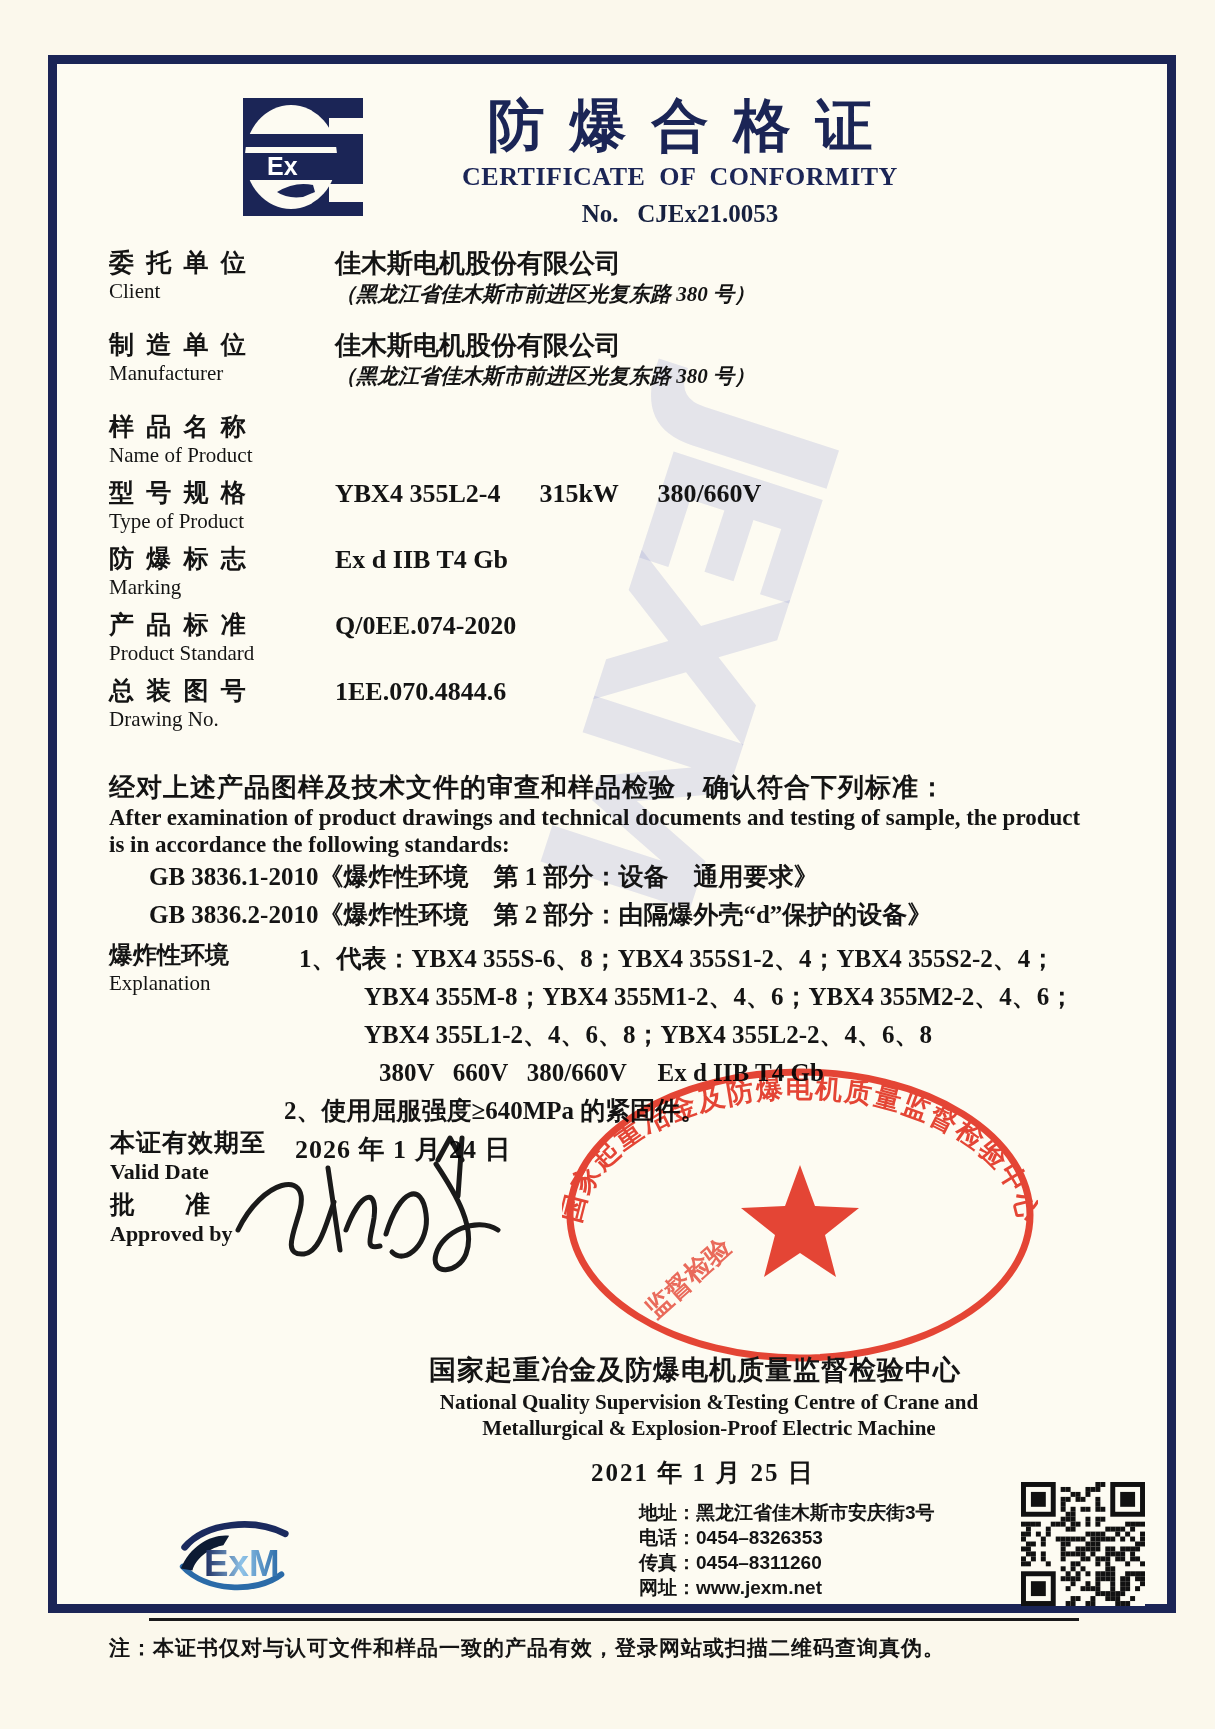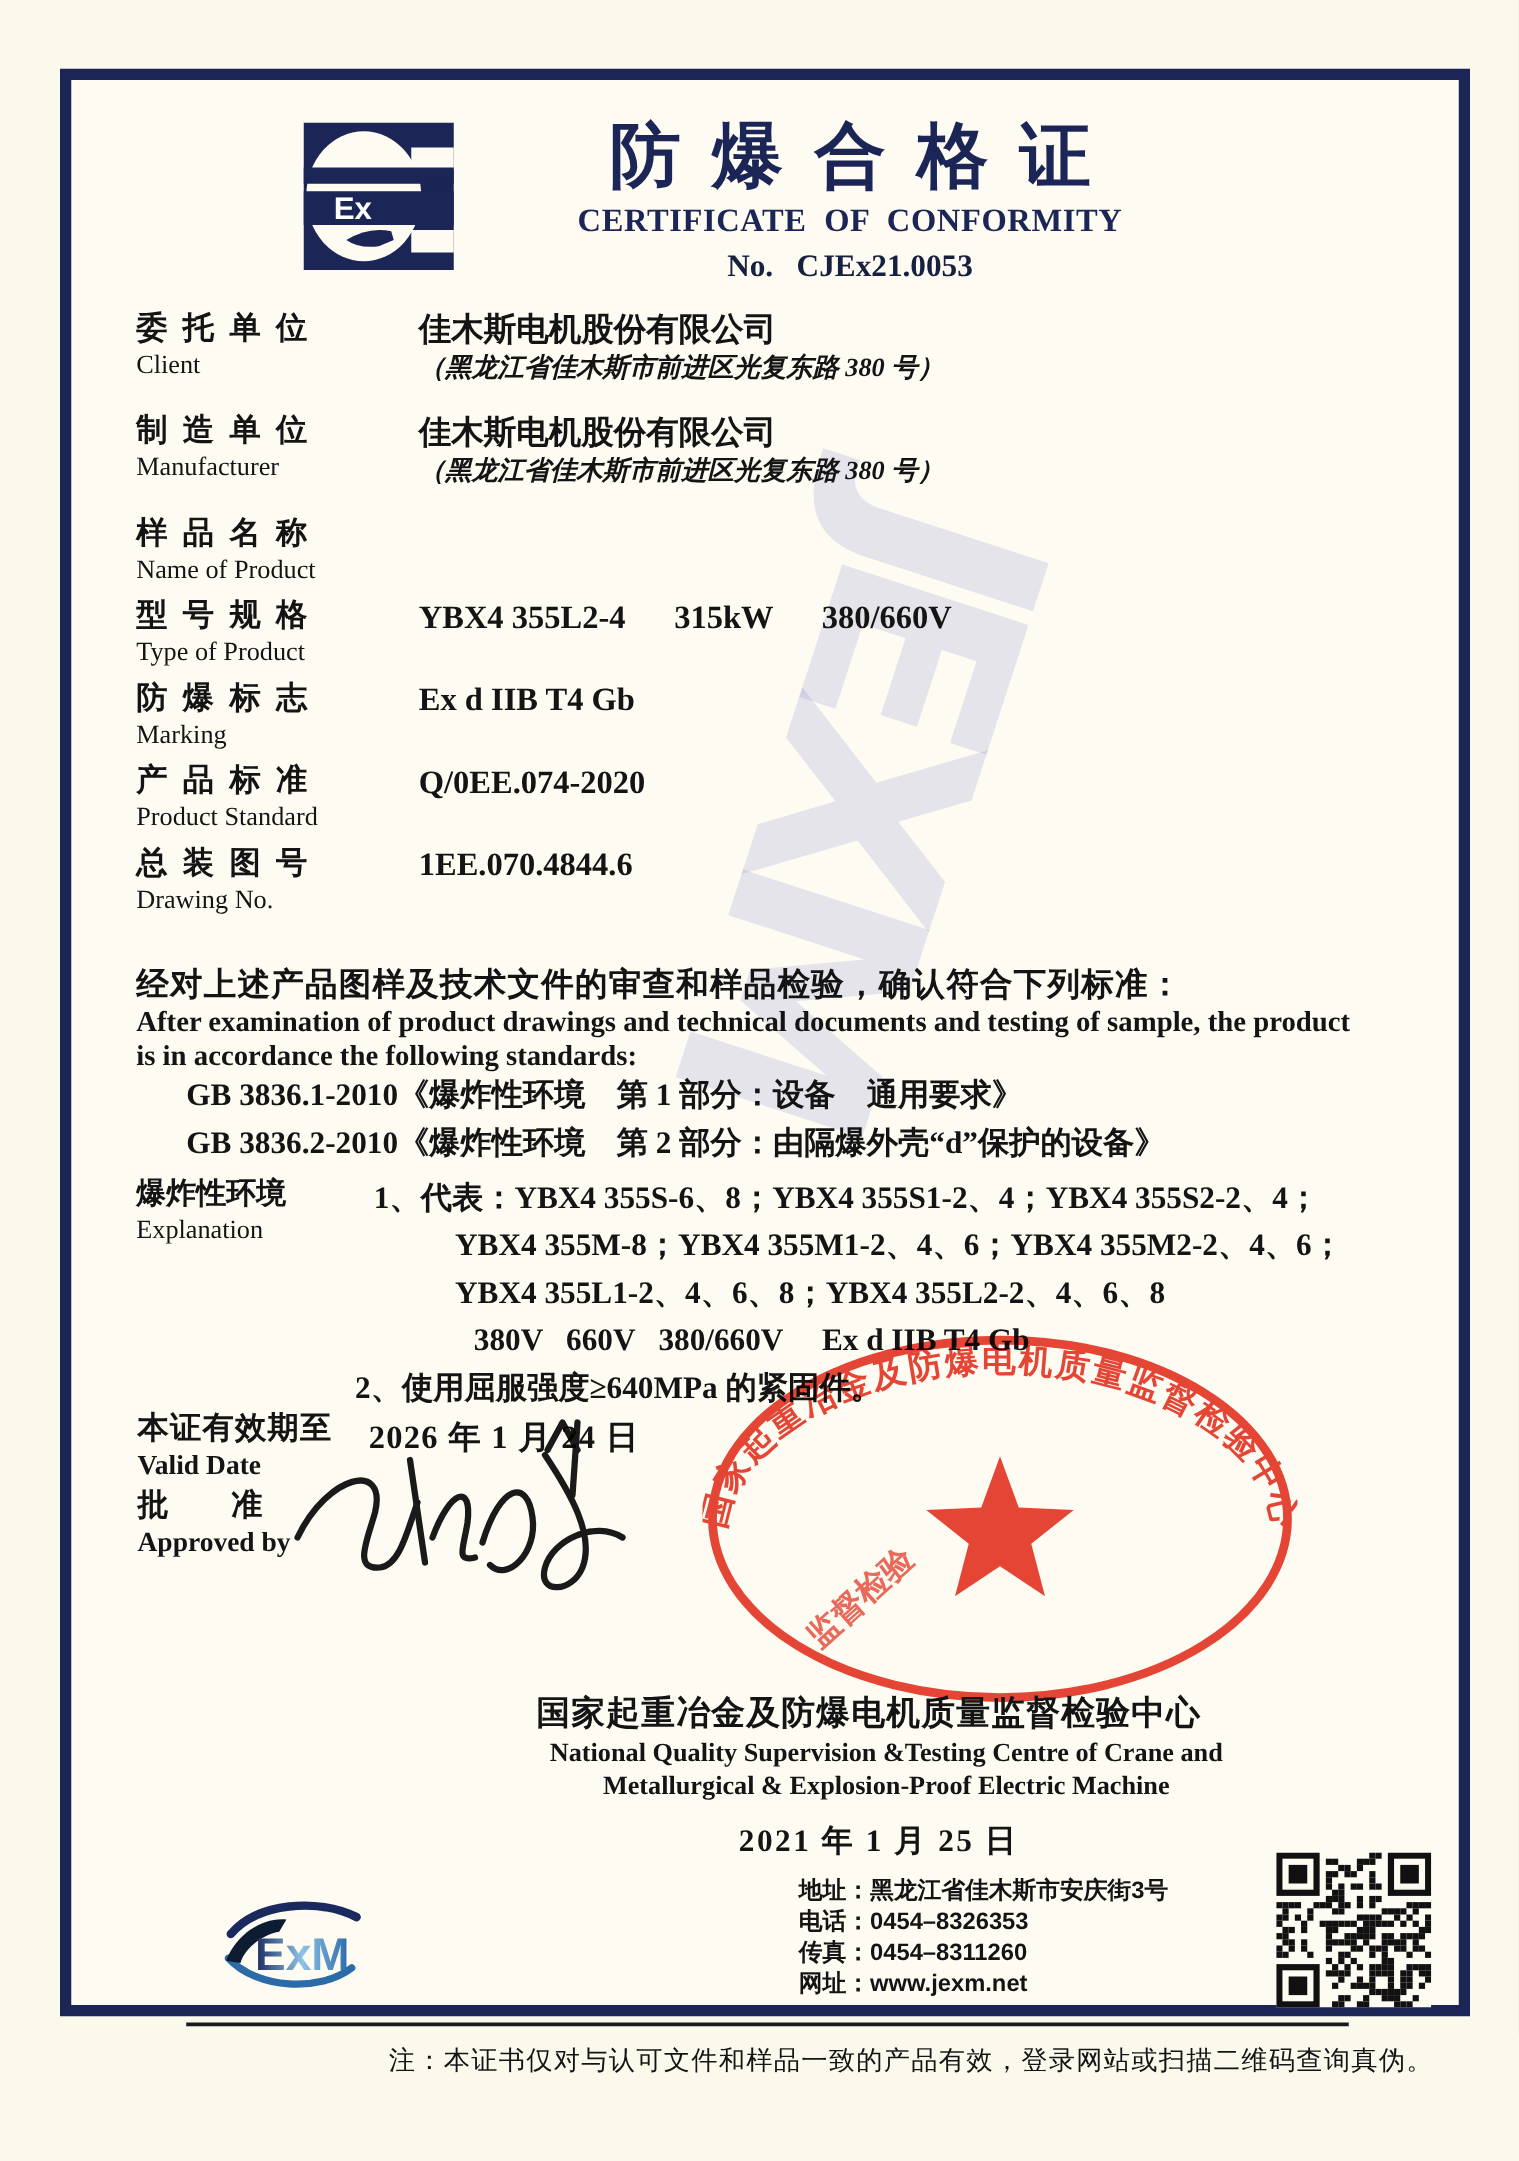--- a/index.html
+++ b/index.html
@@ -53,22 +53,22 @@
   .cname{font-size:27px;font-weight:bold;letter-spacing:1px;white-space:nowrap;}
   .cen{width:560px;text-align:center;font-size:21px;font-weight:bold;white-space:nowrap;}
   .cdate{font-size:25px;font-weight:bold;letter-spacing:2px;white-space:nowrap;}
   .contact{font-family:"Liberation Sans","DejaVu Sans",sans-serif;font-weight:bold;font-size:19px;line-height:25px;white-space:nowrap;}
   .inst{display:flex;align-items:center;justify-content:flex-end;}
   .inst svg{width:118px;height:74px;flex:0 0 auto;}
   .instnames{margin-left:10px;}
   .inst-cn{font-family:"Liberation Sans","DejaVu Sans",sans-serif;font-weight:bold;font-size:31px;letter-spacing:2px;color:#111;line-height:34px;white-space:nowrap;}
   .inst-en{font-family:"Liberation Sans","DejaVu Sans",sans-serif;font-weight:bold;font-size:10.5px;color:#223;letter-spacing:.4px;white-space:nowrap;}
   .divider{height:3px;background:#1a1a1a;}
-  .note{width:100%;text-align:right;font-family:"Liberation Sans","DejaVu Sans",sans-serif;
-        font-weight:normal;font-size:21px;letter-spacing:1px;white-space:nowrap;}
+  .note{width:100%;text-align:left;font-family:"Liberation Sans","DejaVu Sans",sans-serif;
+        font-weight:bold;font-size:21px;letter-spacing:1px;white-space:nowrap;}
 </style>
 </head>
 <body>
 
 <div class="page">
   <div class="frame">
     <div class="watermark">JEXM</div>
     <div class="content">
 
       <div class="hdr">

